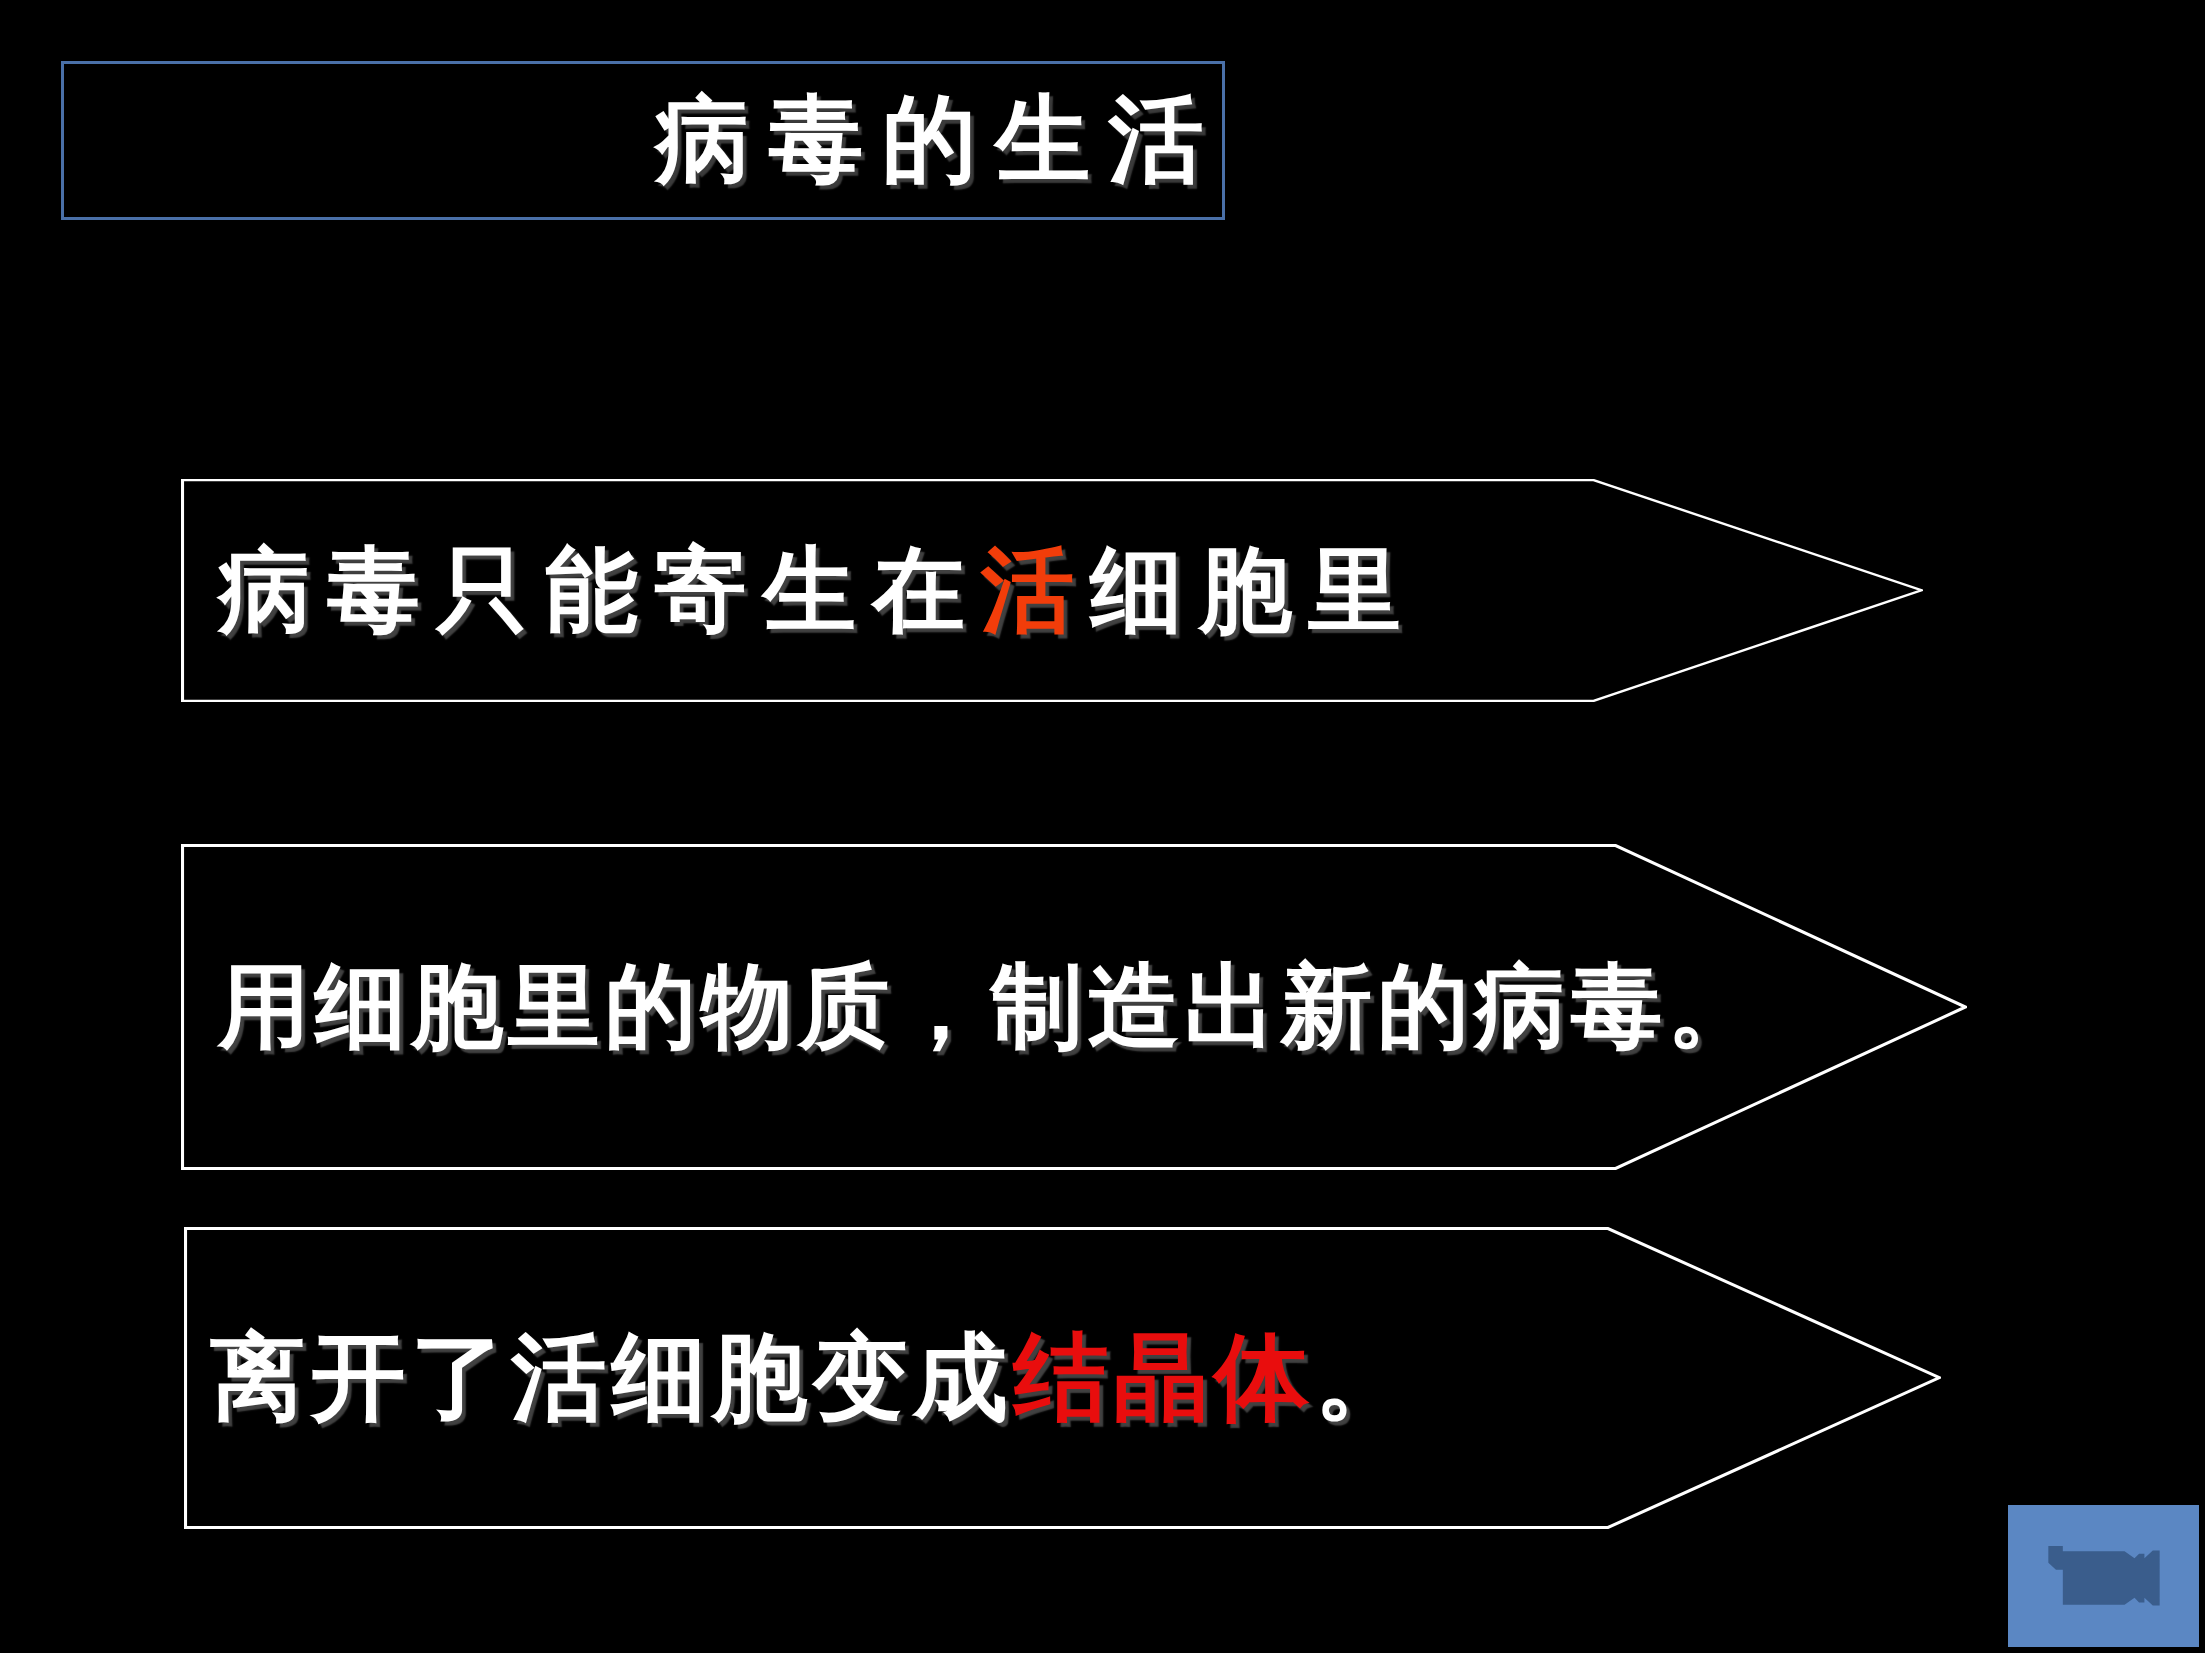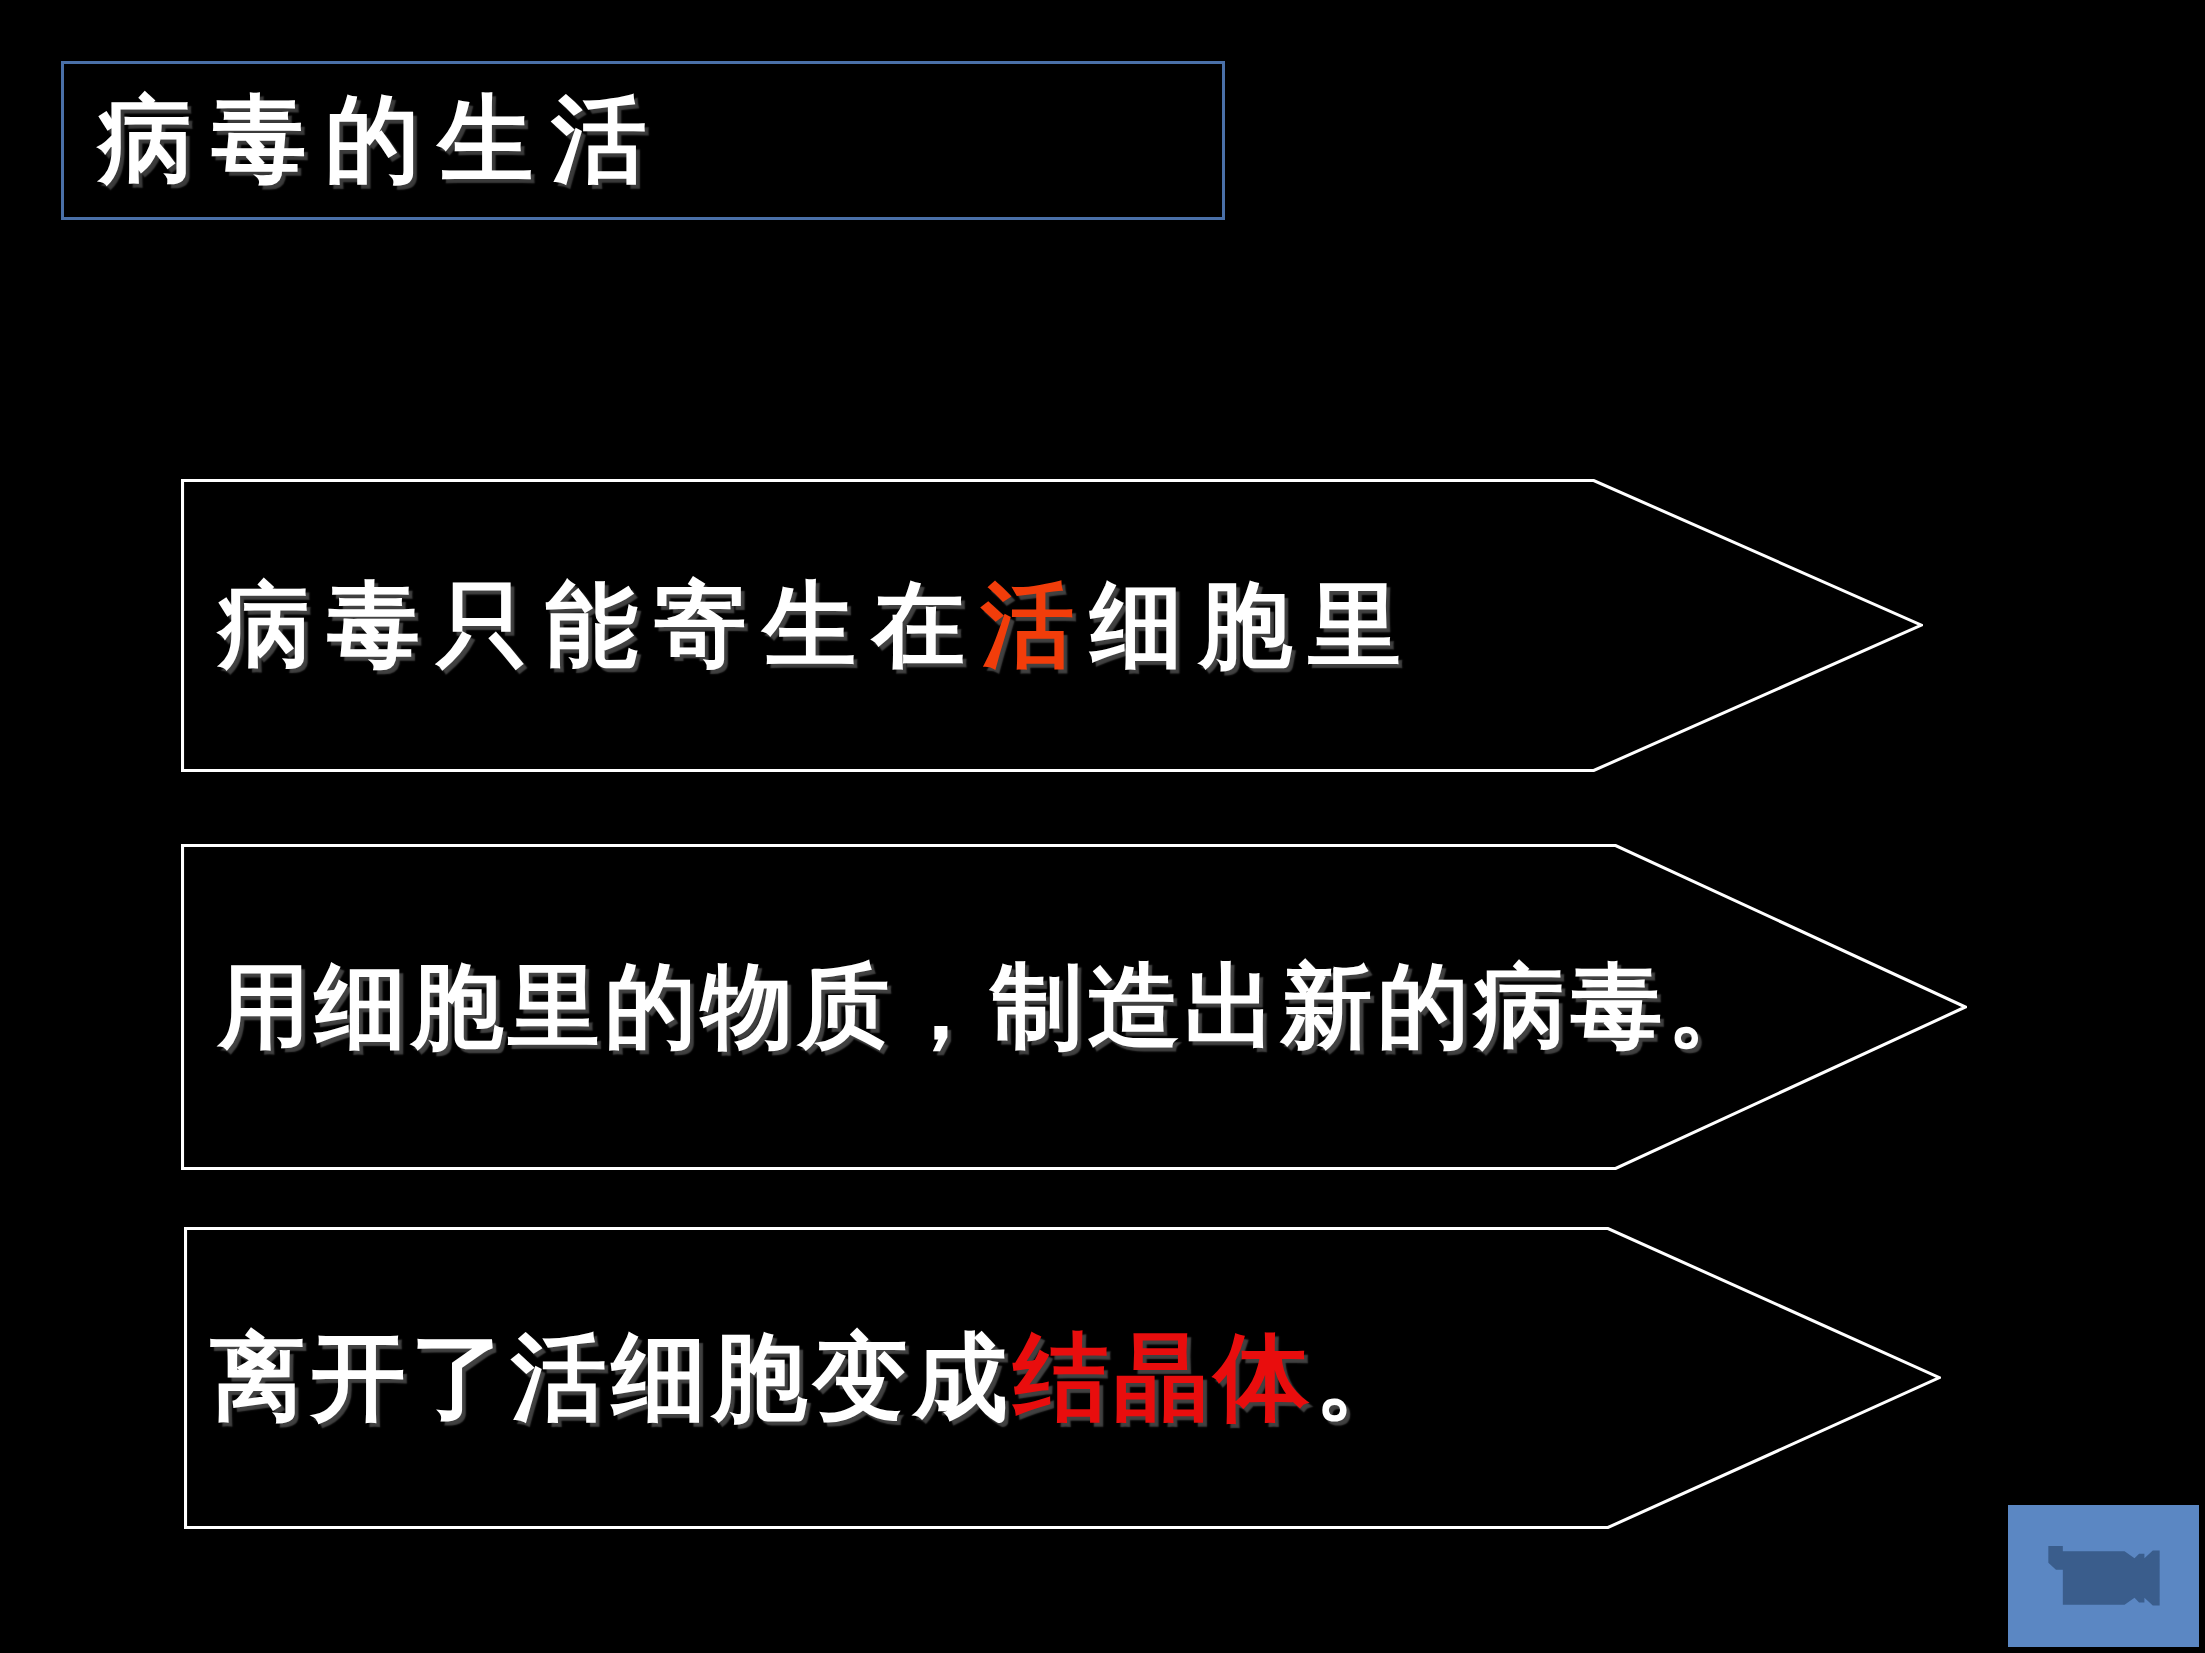--- a/index.html
+++ b/index.html
@@ -22,20 +22,21 @@
   .title-box {
     position: absolute;
     left: 61px;
     top: 61px;
     width: 1164px;
     height: 159px;
     box-sizing: border-box;
     border: 3.8px solid var(--title-border, #4a70a8);
     display: flex;
     align-items: center;
+    justify-content: flex-end;
   }
   .title-text {
     color: #fff;
     font-size: 95px;
     font-weight: bold;
     letter-spacing: 18.4px;
     padding-left: 34px;
     white-space: nowrap;
     line-height: 1;
     text-shadow: 3.8px 3.8px 1.5px rgba(130,130,130,0.45);
@@ -63,21 +64,21 @@
     display: flex;
     flex-direction: column;
     justify-content: center;
     color: #fff;
     font-weight: bold;
     white-space: nowrap;
     text-shadow: 3.8px 3.8px 1.5px rgba(130,130,130,0.5);
   }
   .arrow-line { line-height: 120px; }
 
-  .arrow-1 { left: 181px; top: 479px;  width: 1742px; height: 293px; }
+  .arrow-1 { left: 181px; top: 479px;  width: 1742px; height: 223px; }
   .arrow-1 .arrow-text { padding-left: 37px; font-size: 93px; letter-spacing: 16px; }
 
   .arrow-2 { left: 181px; top: 844px; width: 1786px; height: 326px; }
   .arrow-2 .arrow-text { padding-left: 37px; font-size: 92px; letter-spacing: 4.6px; }
 
   .arrow-3 { left: 184px; top: 1227px; width: 1757px; height: 302px; }
   .arrow-3 .arrow-text { padding-left: 26px; font-size: 95px; letter-spacing: 5.4px; }
 
   .em-orange { color: var(--orange-red, #f23d0a); }
   .em-red    { color: var(--red, #e90d0d); }

